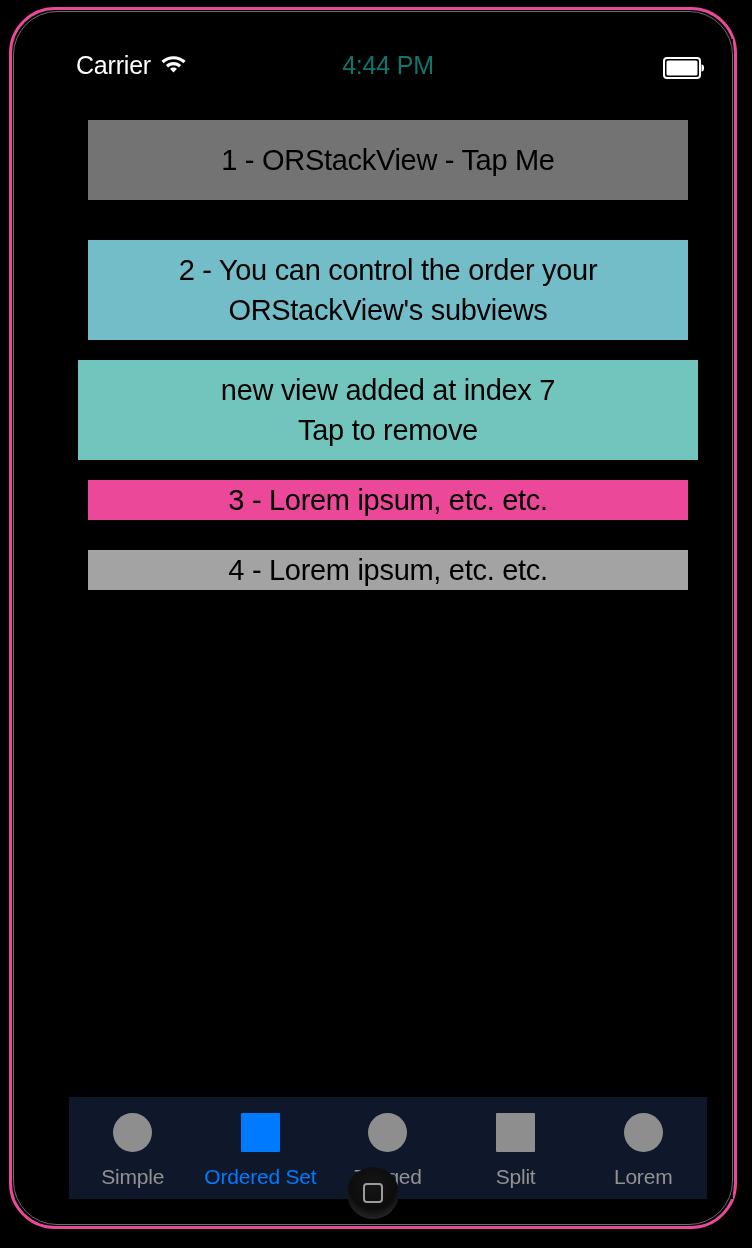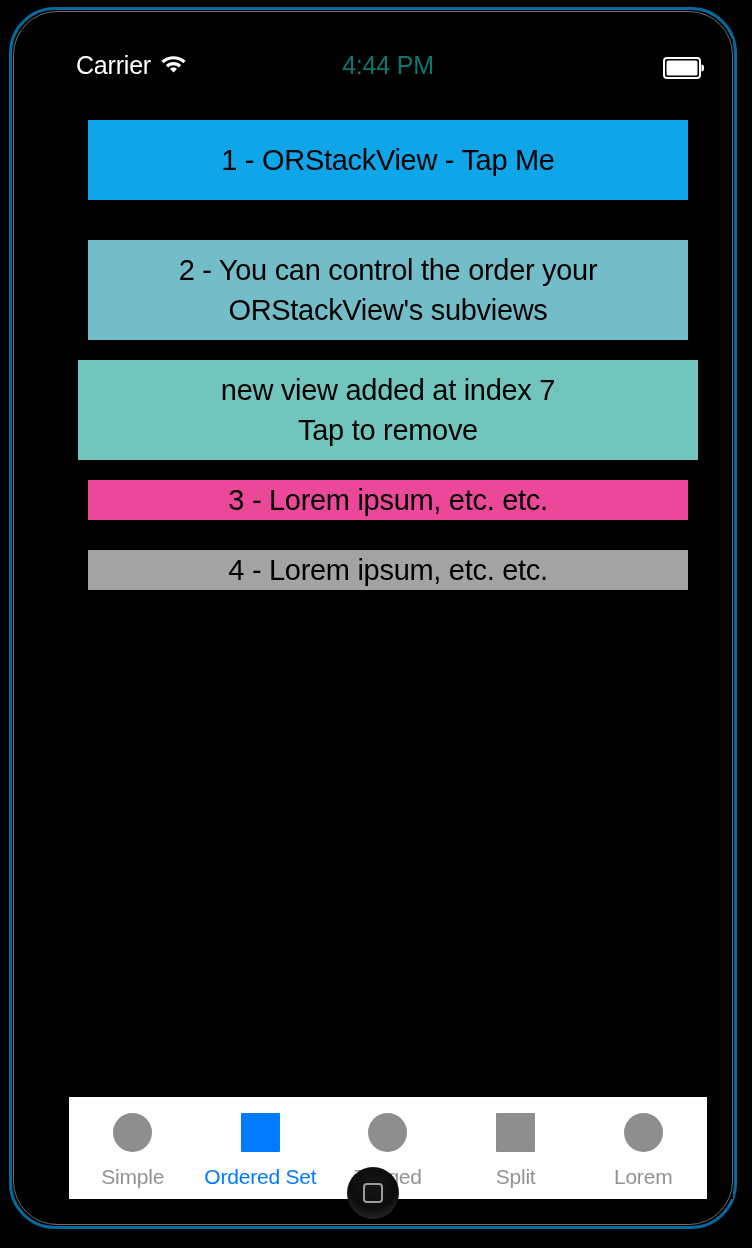--- a/index.html
+++ b/index.html
@@ -16,21 +16,21 @@
   }
 
   
   #device-frame {
     position: absolute;
     left: 9px;
     top: 7px;
     width: 728px;
     height: 1222px;
     box-sizing: border-box;
-    border: 3px solid #0369a1;
+    border: 3px solid #ec4899;
     border-radius: 46px;
     background: #000000;
   }
   #device-frame::after {
     content: "";
     position: absolute;
     left: 1px; top: 1px; right: 1px; bottom: 1px;
     border: 1px solid #6d6d6d;
     border-radius: 44px;
     pointer-events: none;
@@ -114,21 +114,21 @@
   #stack-view-3 { left: 45px; top: 387px; width: 600px; height: 40px; }
   #stack-view-4 { left: 45px; top: 457px; width: 600px; height: 40px; }
 
   
   #tab-bar {
     position: absolute;
     left: 26px;
     bottom: 0;
     width: 638px;
     height: 102px;
-    background: #ffffff;
+    background: #0f172a;
     display: flex;
     align-items: flex-start;
   }
   .tab-item {
     flex: 1 1 0;
     height: 102px;
     display: flex;
     flex-direction: column;
     align-items: center;
     justify-content: flex-start;
@@ -202,21 +202,21 @@
           <rect x="1" y="1" width="36" height="20" rx="3" ry="3" fill="none" stroke="#ffffff" stroke-width="2"></rect>
           <rect x="3.5" y="3.5" width="31" height="15" rx="1.5" ry="1.5" fill="#ffffff"></rect>
           <path d="M38.5 7.5 C40.7 7.5 41 9.2 41 11 C41 12.8 40.7 14.5 38.5 14.5 Z" fill="#ffffff"></path>
         </svg>
       </span>
 
     </div>
 
     <div id="stack-area">
 
-      <div class="stack-view" id="stack-view-1" style="background: #0ea5e9;">1 - ORStackView - Tap Me</div>
+      <div class="stack-view" id="stack-view-1" style="background: #737373;">1 - ORStackView - Tap Me</div>
 
       <div class="stack-view" id="stack-view-2" style="background: rgb(114, 189, 200);">2 - You can control the order your ORStackView's subviews</div>
 
       <div class="stack-view" id="stack-view-new" style="background: rgb(114, 197, 189);">new view added at index 7
 Tap to remove</div>
 
       <div class="stack-view" id="stack-view-3" style="background: #ec4899;">3 - Lorem ipsum, etc. etc.</div>
 
       <div class="stack-view" id="stack-view-4" style="background: #a3a3a3;">4 - Lorem ipsum, etc. etc.</div>
 

